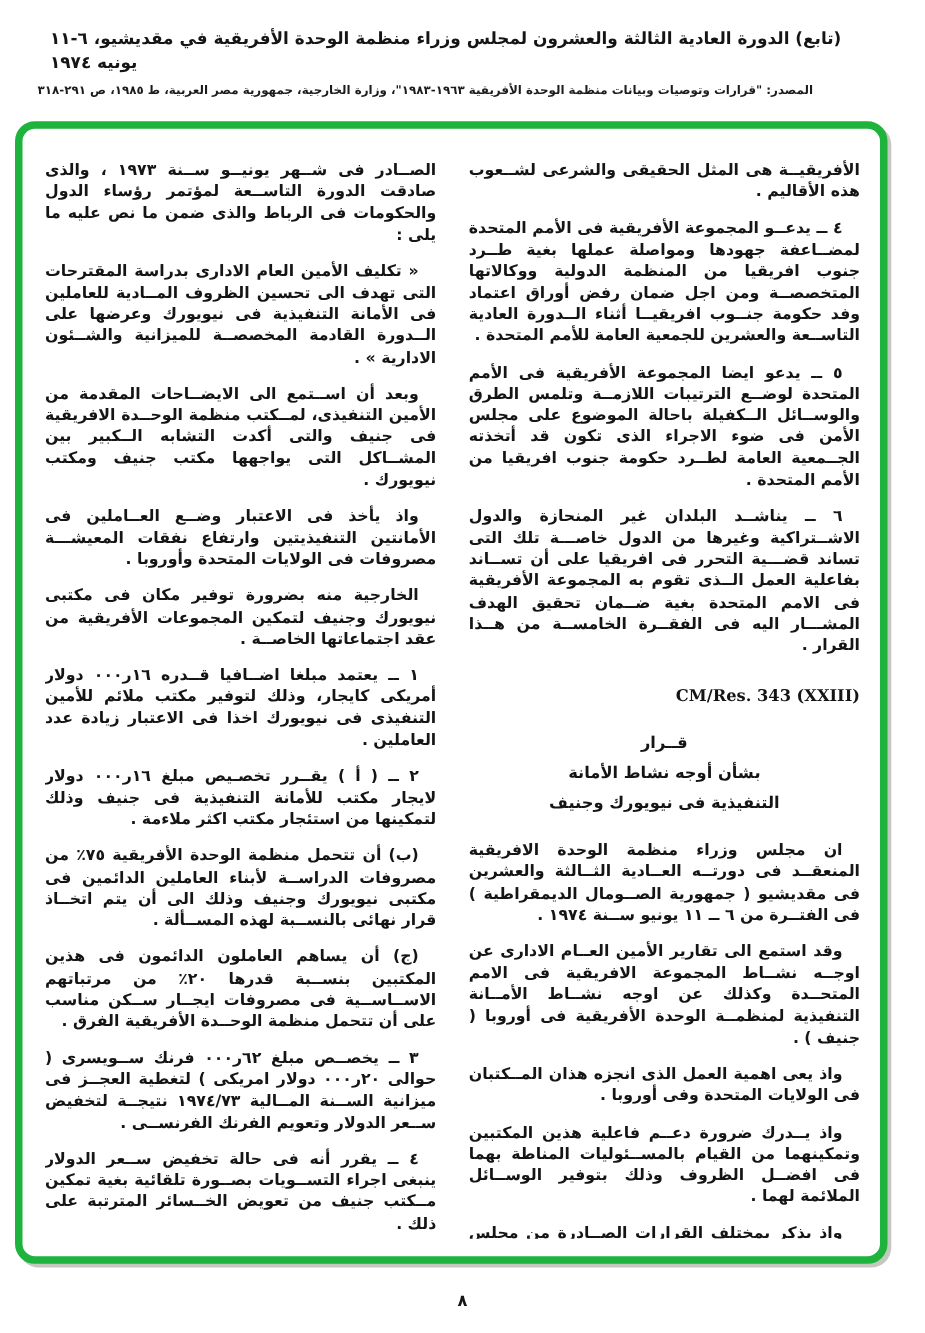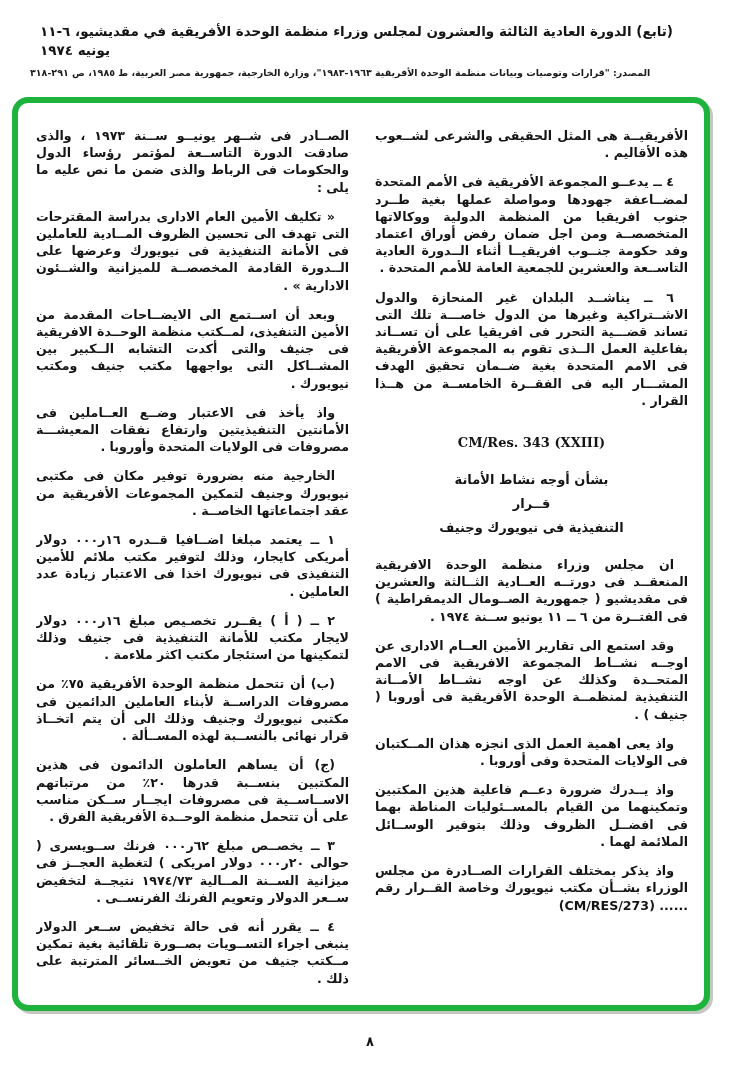--- a/index.html
+++ b/index.html
@@ -57,21 +57,21 @@
     font-weight:bold;
     line-height:17.2px;
     text-align:justify;
     text-justify:inter-word;
     text-indent:14px;
   }
   .p.cont{text-indent:0;}
   .p:last-child{margin-bottom:12px;}
   .resref{
     direction:ltr;
-    text-align:center;
+    text-align:right;
     font-family:"DejaVu Serif",serif;
     font-weight:bold;
     font-size:13px;
     margin:26px 0 18px 0;
   }
   .heading{
     text-align:center;
     font-weight:bold;
     font-size:13px;
     margin:0 0 16px 0;
@@ -91,27 +91,28 @@
   <div class="title">(تابع) الدورة العادية الثالثة والعشرون لمجلس وزراء منظمة الوحدة الأفريقية في مقديشيو، ٦-١١ يونيه ١٩٧٤</div>
   <div class="source">المصدر: "قرارات وتوصيات وبيانات منظمة الوحدة الأفريقية ١٩٦٣-١٩٨٣"، وزارة الخارجية، جمهورية مصر العربية، ط ١٩٨٥، ص ٢٩١-٣١٨</div>
 </div>
 
 <div class="frame">
   <div class="cols">
 
     <div class="col">
       <p class="p cont">الأفريقيــة هى المثل الحقيقى والشرعى لشــعوب هذه الأقاليم .</p>
       <p class="p">٤ ــ يدعــو المجموعة الأفريقية فى الأمم المتحدة لمضــاعفة جهودها ومواصلة عملها بغية طــرد جنوب افريقيا من المنظمة الدولية ووكالاتها المتخصصــة ومن اجل ضمان رفض أوراق اعتماد وفد حكومة جنــوب افريقيــا أثناء الــدورة العادية التاســعة والعشرين للجمعية العامة للأمم المتحدة .</p>
+      <p class="p">٥ ــ يدعو ايضا المجموعة الأفريقية فى الأمم المتحدة لوضــع الترتيبات اللازمــة وتلمس الطرق والوســائل الــكفيلة باحالة الموضوع على مجلس الأمن فى ضوء الاجراء الذى تكون قد أتخذته الجــمعية العامة لطــرد حكومة جنوب افريقيا من الأمم المتحدة .</p>
       <p class="p">٦ ــ يناشــد البلدان غير المنحازة والدول الاشــتراكية وغيرها من الدول خاصـــة تلك التى تساند قضـــية التحرر فى افريقيا على أن تســاند بفاعلية العمل الــذى تقوم به المجموعة الأفريقية فى الامم المتحدة بغية ضــمان تحقيق الهدف المشـــار اليه فى الفقــرة الخامســة من هــذا القرار .</p>
 
       <div class="resref">CM/Res. 343 (XXIII)</div>
 
       <div class="heading">
+        <div class="hline">قــرار</div>
         <div class="hline">بشأن أوجه نشاط الأمانة</div>
-        <div class="hline">قــرار</div>
         <div class="hline">التنفيذية فى نيويورك وجنيف</div>
       </div>
 
       <p class="p">ان مجلس وزراء منظمة الوحدة الافريقية المنعقــد فى دورتــه العــادية الثــالثة والعشرين فى مقديشيو ( جمهورية الصــومال الديمقراطية ) فى الفتــرة من ٦ ــ ١١ يونيو ســنة ١٩٧٤ .</p>
       <p class="p">وقد استمع الى تقارير الأمين العــام الادارى عن اوجــه نشــاط المجموعة الافريقية فى الامم المتحــدة وكذلك عن اوجه نشــاط الأمــانة التنفيذية لمنظمــة الوحدة الأفريقية فى أوروبا ( جنيف ) .</p>
       <p class="p">واذ يعى اهمية العمل الذى انجزه هذان المــكتبان فى الولايات المتحدة وفى أوروبا .</p>
       <p class="p">واذ يــدرك ضرورة دعــم فاعلية هذين المكتبين وتمكينهما من القيام بالمســئوليات المناطة بهما فى افضــل الظروف وذلك بتوفير الوســائل الملائمة لهما .</p>
       <p class="p">واذ يذكر بمختلف القرارات الصــادرة من مجلس الوزراء بشــأن مكتب نيويورك وخاصة القــرار رقم ...... (CM/RES/273)</p>
     </div>
 

